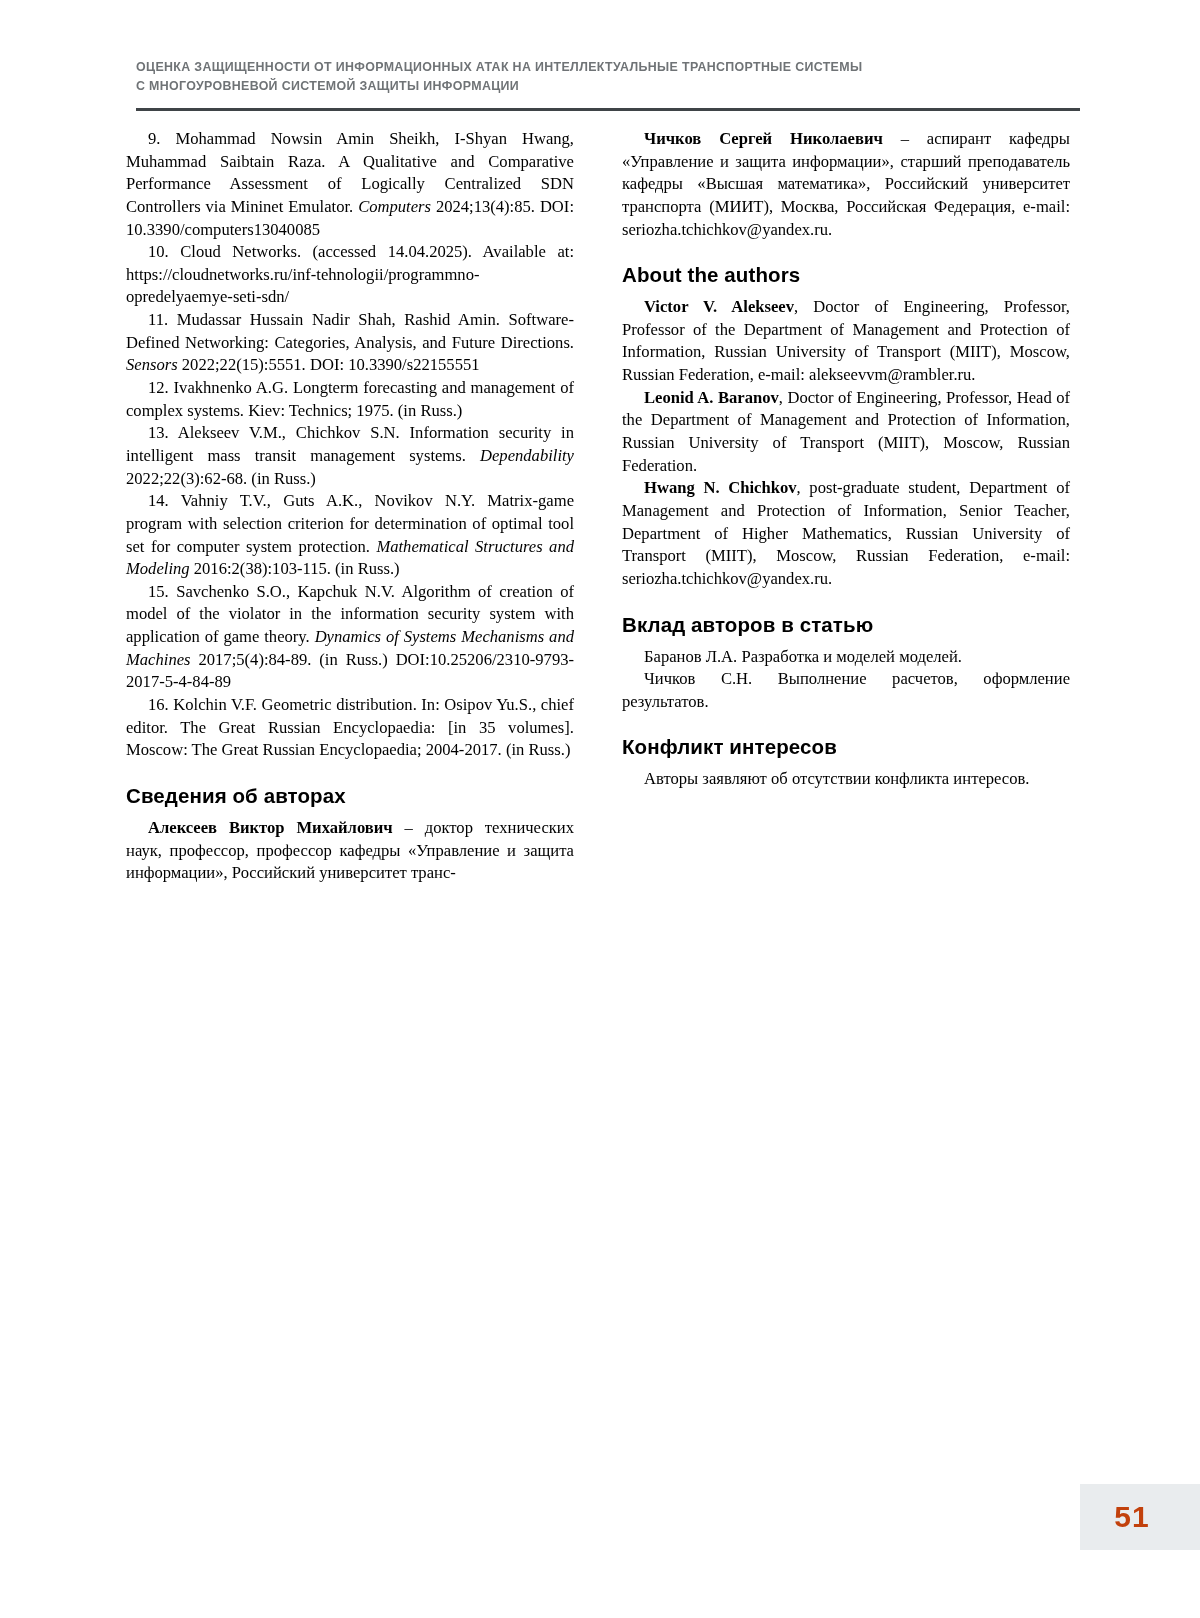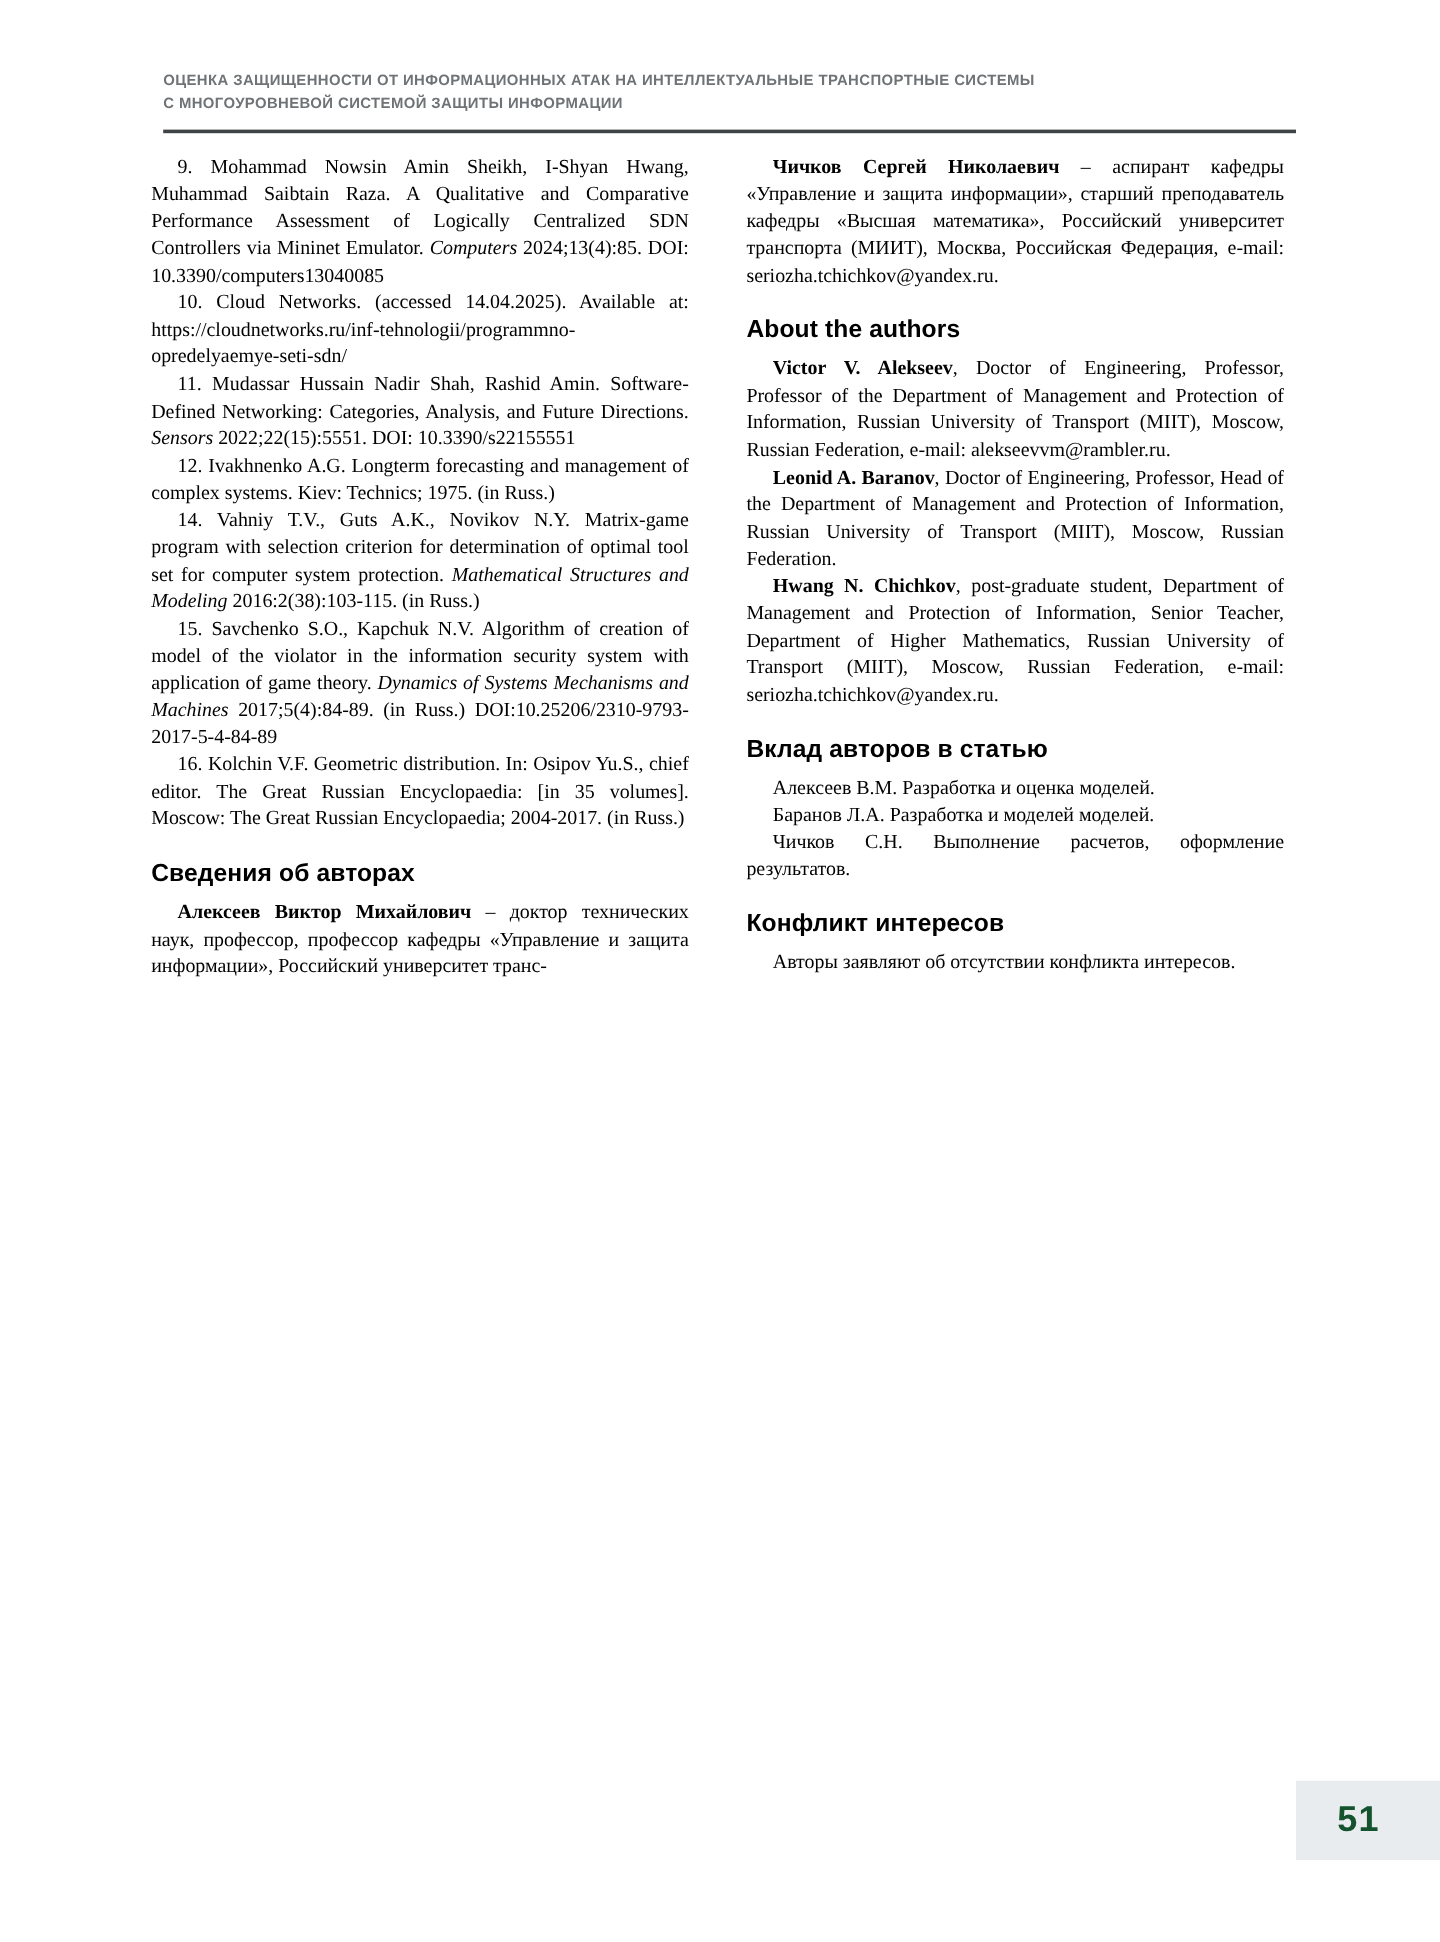--- a/index.html
+++ b/index.html
@@ -88,21 +88,21 @@
     height: 66px;
     background: #e9ecee;
     display: flex;
     align-items: center;
     justify-content: center;
   }
   .folio span {
     font-family: "Liberation Sans", sans-serif;
     font-weight: bold;
     font-size: 30px;
-    color: #14532d;
+    color: #c2410c;
     letter-spacing: 1px;
     padding-right: 16px;
   }
 </style>
 </head>
 <body>
 
 <div class="page">
 
   <div class="runhead">
@@ -117,20 +117,21 @@
     <div class="col">
 
       <p class="body"><span>9. Mohammad Nowsin Amin Sheikh, I-Shyan Hwang, Muhammad Saibtain Raza. A Qualitative and Comparative Performance Assessment of Logically Centralized SDN Controllers via Mininet Emulator. </span><span class="it">Computers</span><span> 2024;13(4):85. DOI: 10.3390/computers13040085</span></p>
 
       <p class="body"><span>10. Cloud Networks. (accessed 14.04.2025). Available at: https://cloudnetworks.ru/inf-tehnologii/programmno-opredelyaemye-seti-sdn/</span></p>
 
       <p class="body"><span>11. Mudassar Hussain Nadir Shah, Rashid Amin. Software-Defined Networking: Categories, Analysis, and Future Directions. </span><span class="it">Sensors</span><span> 2022;22(15):5551. DOI: 10.3390/s22155551</span></p>
 
       <p class="body"><span>12. Ivakhnenko A.G. Longterm forecasting and management of complex systems. Kiev: Technics; 1975. (in Russ.)</span></p>
 
+      <p class="body"><span>13. Alekseev V.M., Chichkov S.N. Information security in intelligent mass transit management systems. </span><span class="it">Dependability</span><span> 2022;22(3):62-68. (in Russ.)</span></p>
 
       <p class="body"><span>14. Vahniy T.V., Guts A.K., Novikov N.Y. Matrix-game program with selection criterion for determination of optimal tool set for computer system protection. </span><span class="it">Mathematical Structures and Modeling</span><span> 2016:2(38):103-115. (in Russ.)</span></p>
 
       <p class="body"><span>15. Savchenko S.O., Kapchuk N.V. Algorithm of creation of model of the violator in the information security system with application of game theory. </span><span class="it">Dynamics of Systems Mechanisms and Machines</span><span> 2017;5(4):84-89. (in Russ.) DOI:10.25206/2310-9793-2017-5-4-84-89</span></p>
 
       <p class="body"><span>16. Kolchin V.F. Geometric distribution. In: Osipov Yu.S., chief editor. The Great Russian Encyclopaedia: [in 35 volumes]. Moscow: The Great Russian Encyclopaedia; 2004-2017. (in Russ.)</span></p>
 
       <h2 class="section">Сведения об авторах</h2>
 
       <p class="body"><span class="bd">Алексеев Виктор Михайлович</span><span> – доктор технических наук, профессор, профессор кафедры «Управление и защита информации», Российский университет транс-</span></p>
@@ -146,21 +147,20 @@
       <h2 class="section">About the authors</h2>
 
       <p class="body"><span class="bd">Victor V. Alekseev</span><span>, Doctor of Engineering, Professor, Professor of the Department of Management and Protection of Information, Russian University of Transport (MIIT), Moscow, Russian Federation, e-mail: alekseevvm@rambler.ru.</span></p>
 
       <p class="body"><span class="bd">Leonid A. Baranov</span><span>, Doctor of Engineering, Professor, Head of the Department of Management and Protection of Information, Russian University of Transport (MIIT), Moscow, Russian Federation.</span></p>
 
       <p class="body"><span class="bd">Hwang N. Chichkov</span><span>, post-graduate student, Department of Management and Protection of Information, Senior Teacher, Department of Higher Mathematics, Russian University of Transport (MIIT), Moscow, Russian Federation, e-mail: seriozha.tchichkov@yandex.ru.</span></p>
 
       <h2 class="section">Вклад авторов в статью</h2>
 
-      <p class="body">Алексеев В.М. Разработка и оценка моделей.</p>
       <p class="body">Баранов Л.А. Разработка и моделей моделей.</p>
       <p class="body">Чичков С.Н. Выполнение расчетов, оформление результатов.</p>
 
       <h2 class="section">Конфликт интересов</h2>
 
       <p class="body">Авторы заявляют об отсутствии конфликта интересов.</p>
 
     </div>
   </div>
 

